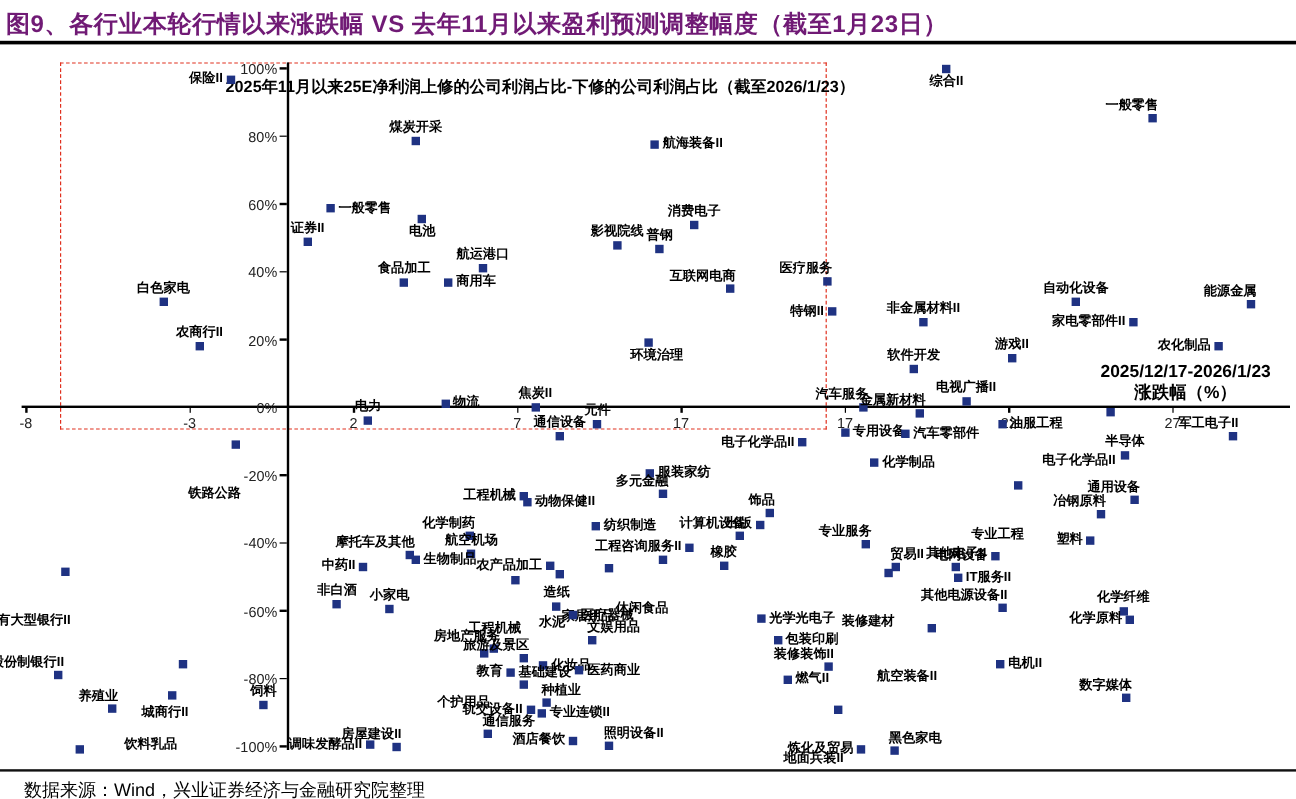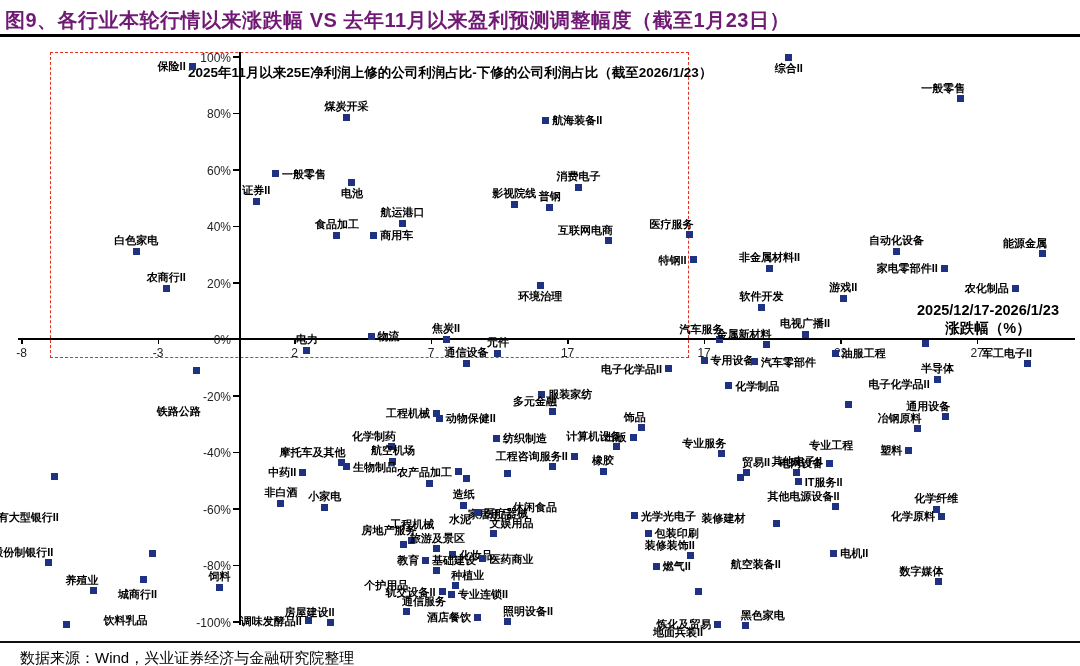--- a/index.html
+++ b/index.html
@@ -168,21 +168,21 @@
         <span class="lb">特钢II</span>
       </div>
       <div class="pt pos-l" style="left: 944.34px; top: 268.375px;">
         <span class="mk"></span>
         <span class="lb">家电零部件II</span>
       </div>
       <div class="pt pos-a" style="left: 769.62px; top: 268.94px;">
         <span class="mk"></span>
         <span class="lb">非金属材料II</span>
       </div>
-      <div class="pt pos-b" style="left: 540.3px; top: 285.325px;">
+      <div class="pt pos-b" style="left: 540.3px; top: 285.325px; padding-left: 14px;">
         <span class="mk"></span>
         <span class="lb">环境治理</span>
       </div>
       <div class="pt pos-l" style="left: 1015.32px; top: 288.15px;">
         <span class="mk"></span>
         <span class="lb">农化制品</span>
       </div>
       <div class="pt pos-a" style="left: 166.29px; top: 288.998px;">
         <span class="mk"></span>
         <span class="lb">农商行II</span>
@@ -432,21 +432,21 @@
         <span class="lb">包装印刷</span>
       </div>
       <div class="pt pos-al" style="left: 411.99px; top: 540.423px;">
         <span class="mk"></span>
         <span class="lb">房地产服务</span>
       </div>
       <div class="pt pos-bl" style="left: 403.8px; top: 544.095px;">
         <span class="mk"></span>
         <span class="lb">个护用品</span>
       </div>
-      <div class="pt pos-al" style="left: 436.56px; top: 548.898px; padding-left: 24px;">
+      <div class="pt pos-al" style="left: 436.56px; top: 548.898px;">
         <span class="mk"></span>
         <span class="lb">旅游及景区</span>
       </div>
       <div class="pt pos-bl" style="left: 152.64px; top: 553.135px;">
         <span class="mk"></span>
         <span class="lb">城商行II</span>
       </div>
       <div class="pt pos-r" style="left: 452.94px; top: 554.548px;">
         <span class="mk"></span>
         <span class="lb">化妆品</span>

